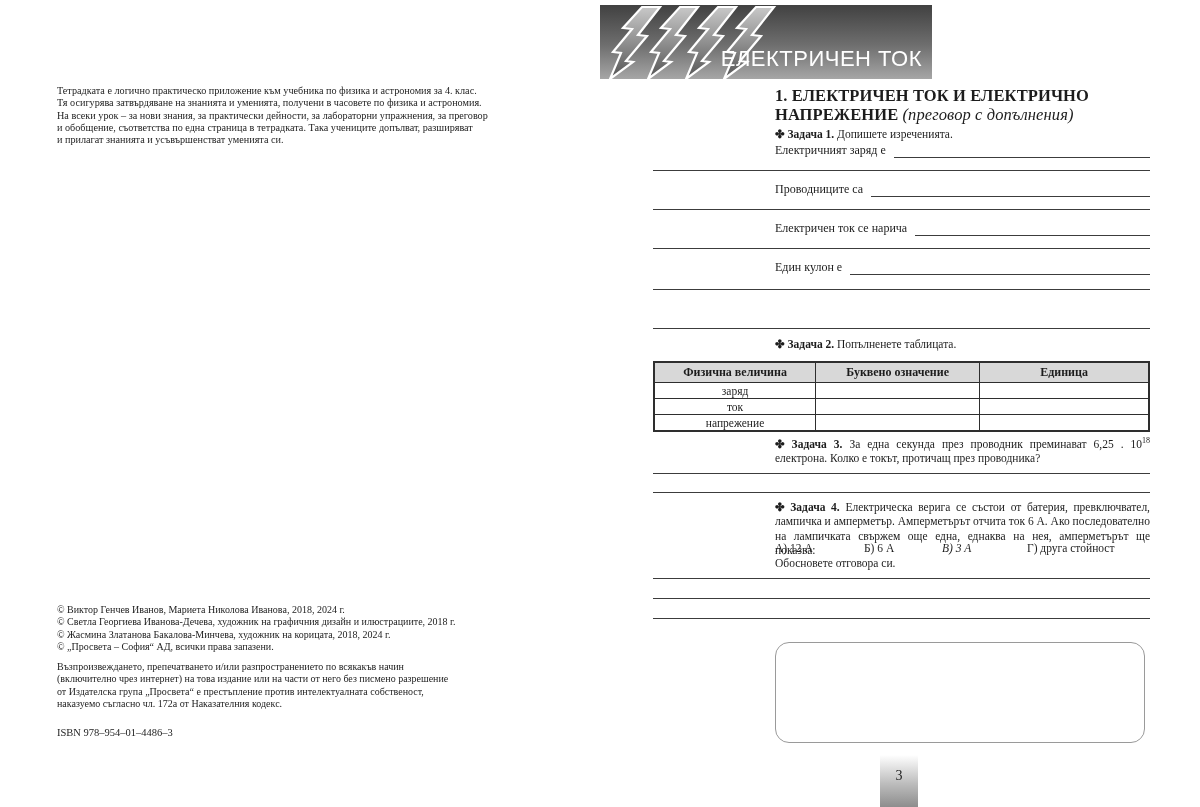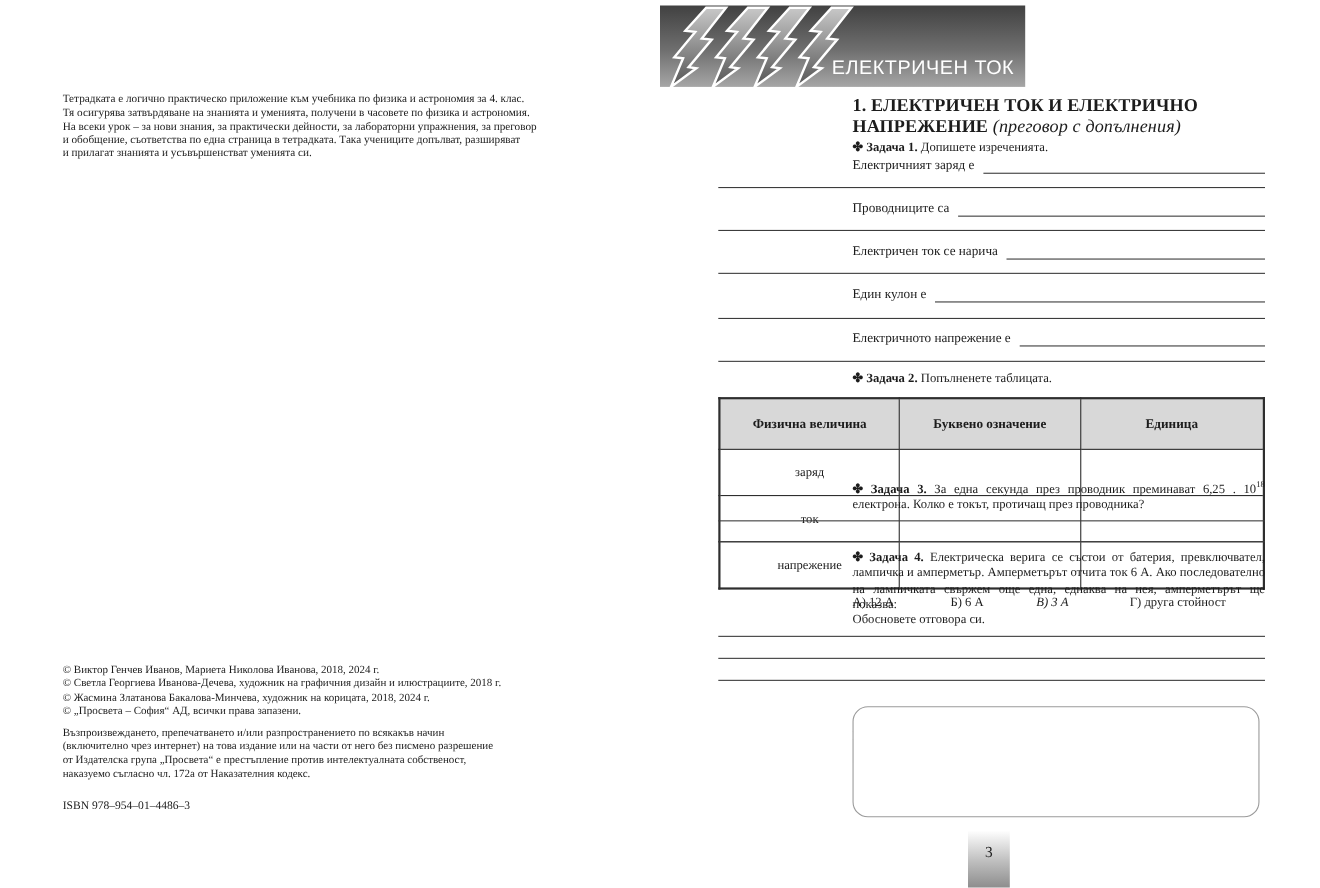--- a/index.html
+++ b/index.html
@@ -18,21 +18,21 @@
 
   
   .right-page{left:600px;top:0;width:600px;height:807px;}
 
   .banner{
     left:0;top:5px;width:332px;height:74px;
     background:linear-gradient(180deg,#414141 0%,#6f6f6f 55%,#a6a6a6 100%);
   }
   .banner-title{
     position:absolute;right:10px;bottom:7px;color:#ffffff;
-    font-family:"Liberation Sans", sans-serif;font-size:18px;letter-spacing:0.5px;
+    font-family:"Liberation Sans", sans-serif;font-size:22px;letter-spacing:0.5px;
   }
   .bolts{position:absolute;left:4px;top:0;height:74px;}
 
   .content{position:absolute;left:53px;top:0;width:497px;height:807px;}
 
   .lesson-title{
     position:absolute;left:122px;top:86px;width:378px;
     font-size:16.5px;font-weight:bold;line-height:19px;letter-spacing:0.1px;
   }
   .lesson-title .sub{font-weight:normal;font-style:italic;}
@@ -47,21 +47,21 @@
     display:flex;align-items:flex-end;font-size:12px;white-space:nowrap;
   }
   .prompt-row .fill{flex:1;margin-left:8px;border-bottom:1.2px solid #3c3c3c;height:100%;}
 
   .hline{position:absolute;left:0;width:497px;border-top:1.2px solid #3c3c3c;height:0;}
 
   table.fill-table{
     position:absolute;left:0;top:361px;width:497px;border-collapse:collapse;
     font-size:11.5px;
   }
-  table.fill-table th,table.fill-table td{border:1px solid #2e2e2e;text-align:center;padding:13px;}
+  table.fill-table th,table.fill-table td{border:1px solid #2e2e2e;text-align:center;padding:0;}
   table.fill-table{border:2px solid #2e2e2e;}
   table.fill-table th{background:#d8d8d8;height:19px;font-size:12px;}
   table.fill-table td{height:15px;}
   .col1{width:162px;}.col2{width:165px;}.col3{width:170px;}
 
   .options{position:absolute;left:122px;top:542px;width:375px;height:14px;font-size:11.5px;}
   .options span{position:absolute;white-space:nowrap;}
 
   .draw-box{
     position:absolute;left:122px;top:642px;width:368px;height:99px;
@@ -149,24 +149,20 @@
       <span class="fill"></span>
     </div>
     <div class="hline" style="top:248px;"></div>
 
     <div class="prompt-row" style="top:260px;">
       <span>Един кулон е</span>
       <span class="fill"></span>
     </div>
     <div class="hline" style="top:289px;"></div>
 
-    <div class="prompt-row" style="top:300px;">
-      <span>Електричното напрежение е</span>
-      <span class="fill"></span>
-    </div>
     <div class="hline" style="top:328px;"></div>
 
     <div class="para" style="top:337px;">
       <span class="task-label">✤ Задача 2.</span><span> Попълненете таблицата.</span>
     </div>
 
     <table class="fill-table">
       <tbody>
           <tr>
         <th class="col1">Физична величина</th>

